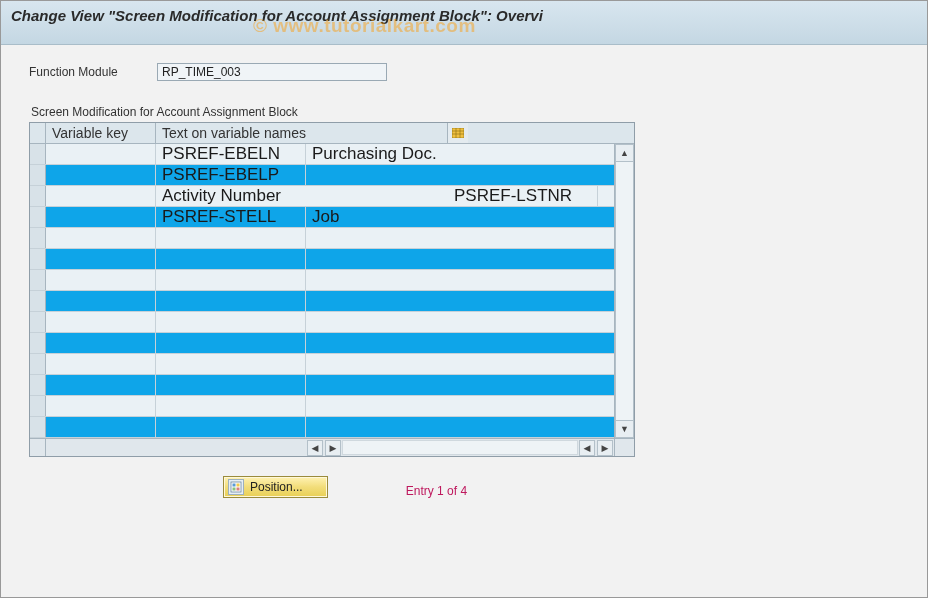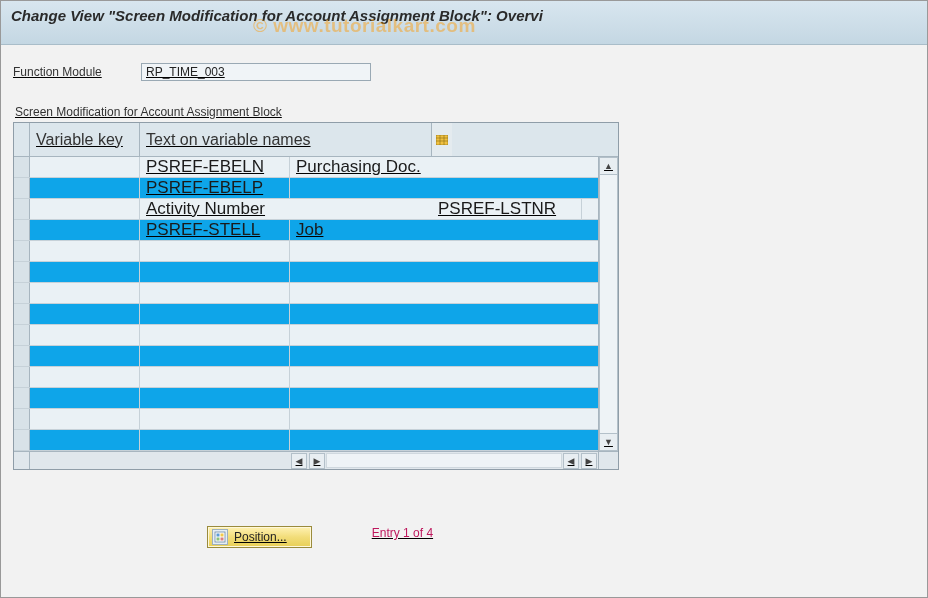--- a/index.html
+++ b/index.html
@@ -29,22 +29,21 @@
       position: absolute;
       top: 14px;
       left: 252px;
       color: rgba(255,153,0,0.45);
       font-size: 19px;
       font-weight: bold;
       letter-spacing: 0.5px;
       pointer-events: none;
     }
     .content {
-      padding: 18px 12px;
-      text-decoration: underline;
+      padding: 18px 28px;
     }
     .field-row {
       display: flex;
       align-items: center;
       gap: 8px;
       margin-bottom: 24px;
     }
     .field-label {
       width: 120px;
       color: #333;
@@ -71,22 +70,22 @@
     }
     .table-header-row {
       display: flex;
       background: #dce6ec;
       border-bottom: 1px solid #a7b5bf;
     }
     .th-cell {
       border-right: 1px solid #a7b5bf;
       padding: 3px 6px;
       color: #333;
-      font-size: 16px;
-      height: 33px;
+      font-size: 14px;
+      height: 20px;
       display: flex;
       align-items: center;
     }
     .col-sel { width: 16px; padding:0; }
     .col-key { width: 110px; }
     .col-name { width: 150px; }
     .col-text { width: 292px; }
     .col-conf {
       width: 20px;
       border-right: none;
@@ -186,24 +185,24 @@
       margin: 1px 0;
       border: 1px solid #cfd8de;
     }
     .hscroll-corner {
       width: 20px;
       background: #e0e7ec;
       border-left: 1px solid #a7b5bf;
     }
     .footer-row {
       display: flex;
-      align-items: flex-start;
-      margin-top: 56px;
+      align-items: flex-end;
+      margin-top: 19px;
       margin-left: 194px;
-      gap: 60px;
+      gap: 78px;
     }
     .position-btn {
       display: flex;
       align-items: center;
       height: 22px;
       border: 1px solid #9a8b3c;
       background: linear-gradient(to bottom,#fff2b3 0%,#f2dd7a 50%,#e8cf55 100%);
       box-shadow: inset 0 0 0 1px #fff8d9;
       padding: 0 24px 0 4px;
       cursor: pointer;

